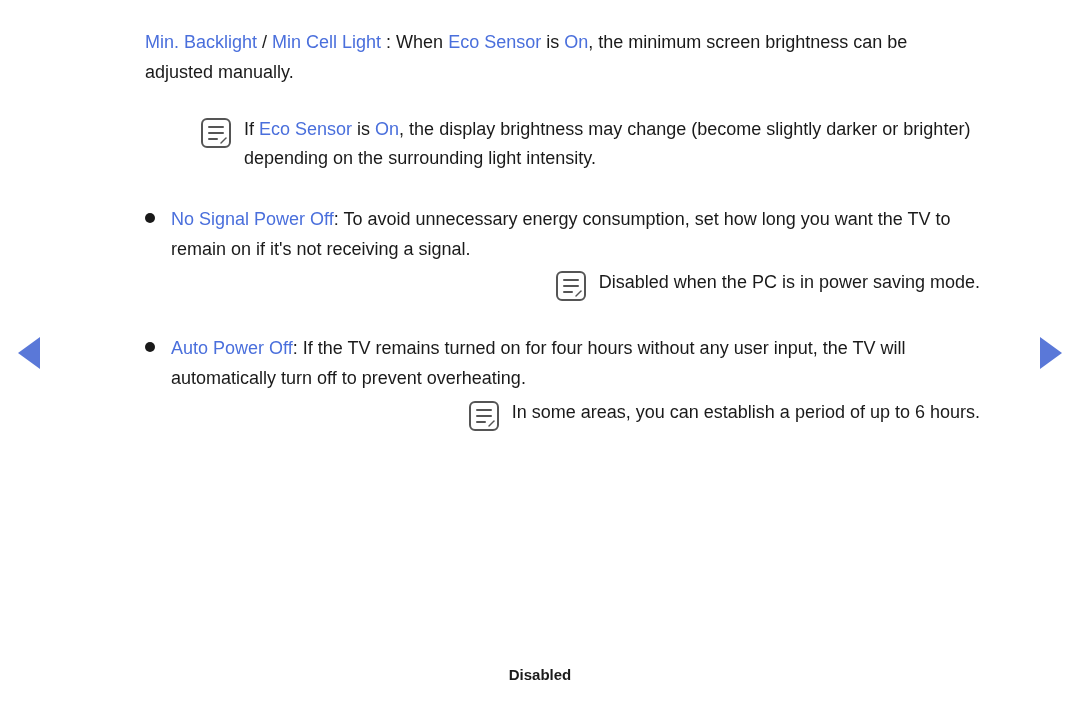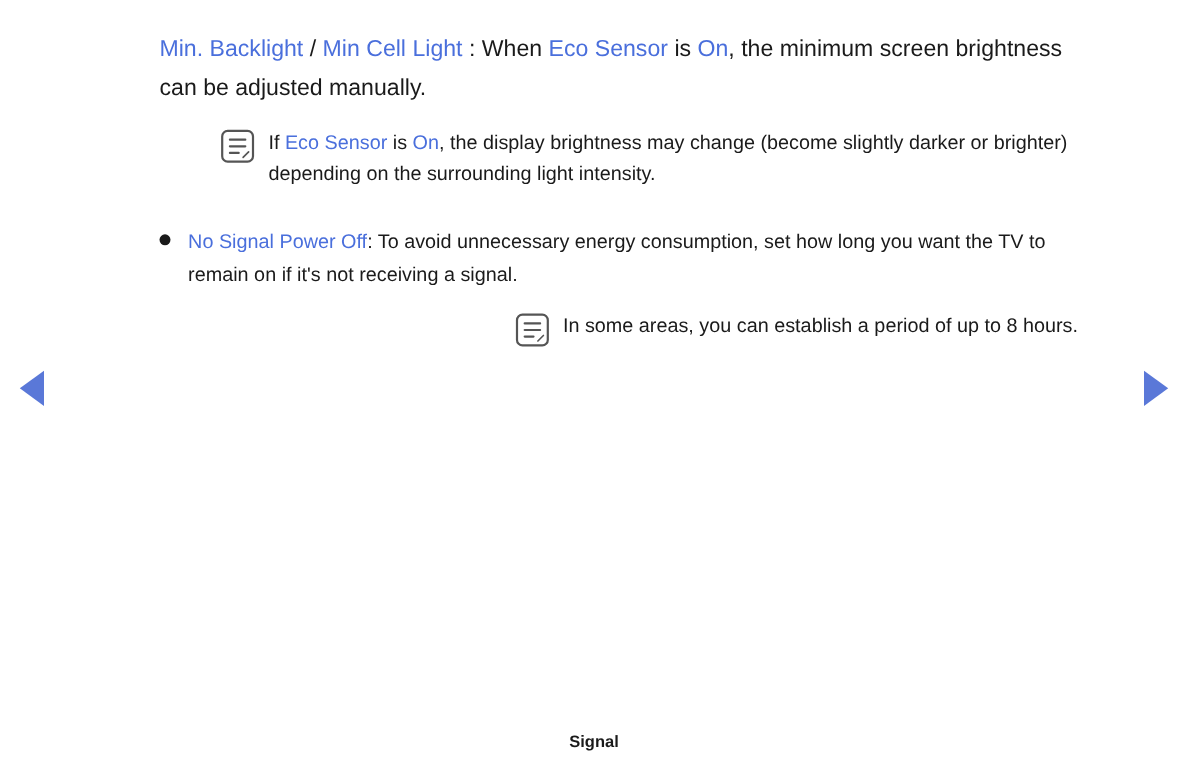--- a/index.html
+++ b/index.html
@@ -19,22 +19,22 @@
       padding: 28px 100px 60px 145px;
       line-height: 1.6;
     }
 
     .highlight-blue {
       color: #4a6fdc;
       font-weight: 500;
     }
 
     .first-para {
-      margin-bottom: 18px;
-      font-size: 21px;
+      margin-bottom: 28px;
+      font-size: 18px;
       line-height: 1.65;
     }
 
     .note-block {
       display: flex;
       align-items: flex-start;
       margin-left: 30px;
       margin-bottom: 18px;
       justify-content: flex-end;
     }
@@ -144,36 +144,52 @@
   </div>
 
   <div class="bullet-section">
     <div class="bullet-item">
       <div class="bullet-dot"></div>
       <p class="bullet-text">
         <span class="highlight-blue">No Signal Power Off</span><span>:</span><span> To avoid unnecessary energy consumption, set how long you want the TV to remain on if it's not receiving a signal.</span>
       </p>
     </div>
 
+    <div class="note-block indent-note">
+      <svg class="note-icon" viewBox="0 0 32 32" xmlns="http://www.w3.org/2000/svg">
+        <rect x="2" y="2" width="28" height="28" rx="5" ry="5" fill="none" stroke="#555" stroke-width="2"></rect>
+        <line x1="9" y1="10" x2="23" y2="10" stroke="#555" stroke-width="2" stroke-linecap="round"></line>
+        <line x1="9" y1="16" x2="23" y2="16" stroke="#555" stroke-width="2" stroke-linecap="round"></line>
+        <line x1="9" y1="22" x2="17" y2="22" stroke="#555" stroke-width="2" stroke-linecap="round"></line>
+        <line x1="26" y1="21" x2="21" y2="26" stroke="#555" stroke-width="1.5" stroke-linecap="round"></line>
+      </svg>
+      <p class="note-text">Disabled when the PC is in power saving mode.</p>
+    </div>
   </div>
 
   <div class="bullet-section">
+    <div class="bullet-item">
+      <div class="bullet-dot"></div>
+      <p class="bullet-text">
+        <span class="highlight-blue">Auto Power Off</span><span>:</span><span> If the TV remains turned on for four hours without any user input, the TV will automatically turn off to prevent overheating.</span>
+      </p>
+    </div>
 
     <div class="note-block indent-note">
       <svg class="note-icon" viewBox="0 0 32 32" xmlns="http://www.w3.org/2000/svg">
         <rect x="2" y="2" width="28" height="28" rx="5" ry="5" fill="none" stroke="#555" stroke-width="2"></rect>
         <line x1="9" y1="10" x2="23" y2="10" stroke="#555" stroke-width="2" stroke-linecap="round"></line>
         <line x1="9" y1="16" x2="23" y2="16" stroke="#555" stroke-width="2" stroke-linecap="round"></line>
         <line x1="9" y1="22" x2="17" y2="22" stroke="#555" stroke-width="2" stroke-linecap="round"></line>
         <line x1="26" y1="21" x2="21" y2="26" stroke="#555" stroke-width="1.5" stroke-linecap="round"></line>
       </svg>
-      <p class="note-text">In some areas, you can establish a period of up to 8 hours.</p>
+      <p class="note-text">In some areas, you can establish a period of up to 6 hours.</p>
     </div>
   </div>
 
 </div>
 
 <div class="nav-arrow-left"></div>
 <div class="nav-arrow-right"></div>
 
 <div class="footer">
-  <span>Signal</span>
+  <span>Disabled</span>
 </div>
 
 </body></html>

